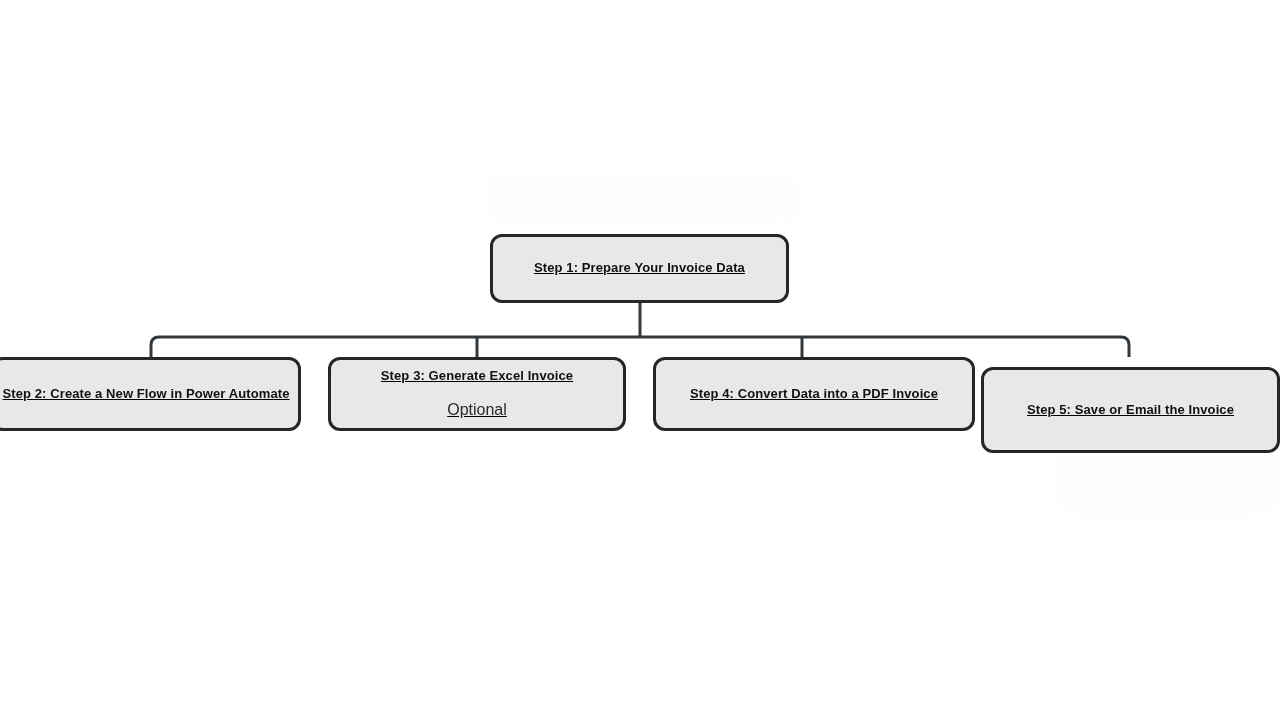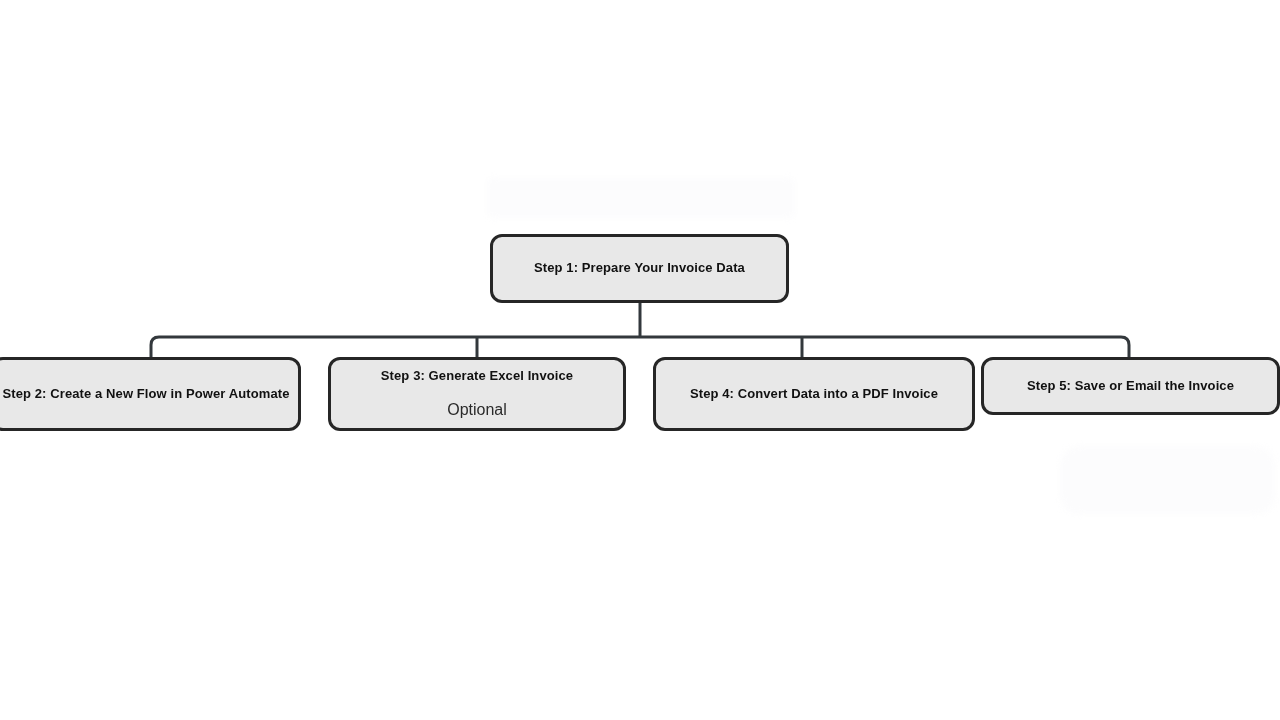--- a/index.html
+++ b/index.html
@@ -41,20 +41,21 @@
     box-sizing: border-box;
     background: #e8e8e8;
     border: 3px solid #262626;
     border-radius: 12px;
     display: flex;
     flex-direction: column;
     align-items: center;
     justify-content: center;
     text-align: center;
     padding: 4px 10px;
+    text-decoration: underline;
   }
 
   .node-title {
     font-size: 13px;
     font-weight: bold;
     color: #111111;
     line-height: 1.25;
     letter-spacing: 0.1px;
     white-space: nowrap;
   }
@@ -91,23 +92,23 @@
     text-align: center;
   }
   #node-step4 {
     left: 653px;
     top: 357px;
     width: 322px;
     height: 74px;
   }
   #node-step5 {
     left: 981px;
-    top: 357px;
+    top: 367px;
     width: 299px;
-    height: 58px;
+    height: 86px;
   }
 
   
   .ghost {
     position: absolute;
     pointer-events: none;
     background: #fcfcfd;
     filter: blur(3px);
   }
   #ghost-title {

